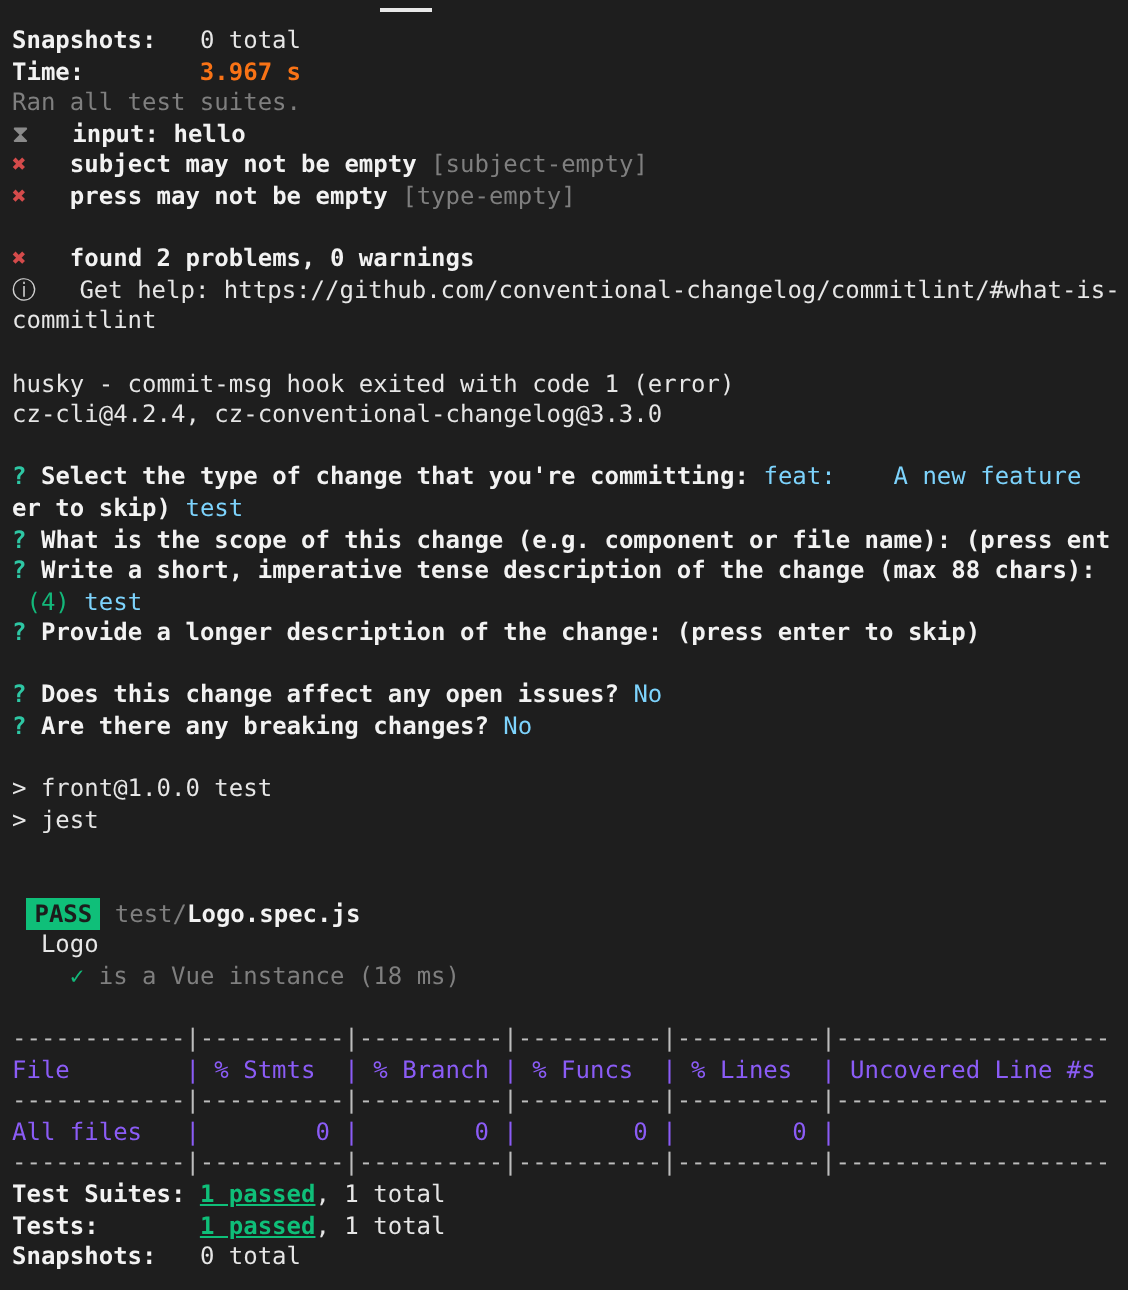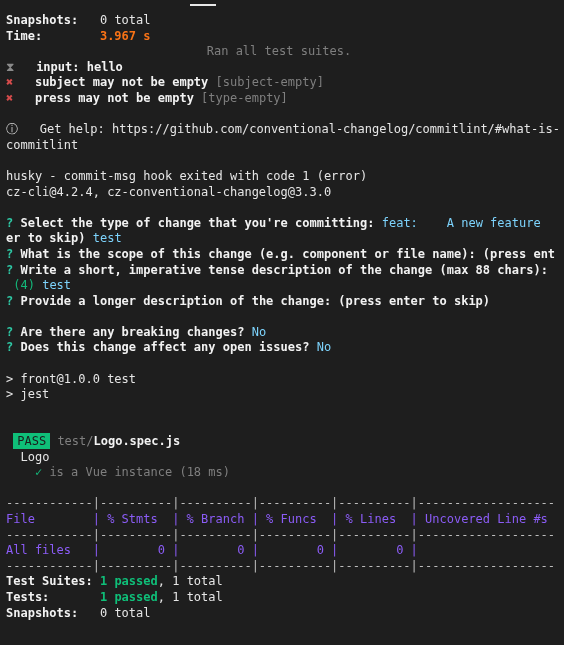--- a/index.html
+++ b/index.html
@@ -42,33 +42,33 @@
   }
   .line {
     white-space: pre;
     min-height: 15.6px;
   }
   .blank { height: 15.6px; }
 
   
   .c-white   { color: #e6e6e6; }
   .c-bold    { font-weight: bold; color: #f2f2f2; }
-  .c-dim     { color: #7f7f7f; text-align: center; }
+  .c-dim     { color: #7f7f7f; }
   .c-yellow  { color: #f97316; font-weight: bold; }
   .c-red     { color: #d44b4b; font-weight: bold; }
-  .c-green   { color: #0fbf79; font-weight: bold; }
+  .c-green   { color: #0fbf79; font-weight: bold; text-decoration: underline; }
   .c-greenck { color: #13b87a; }
   .c-cyan    { color: #7dd3fc; }
   .c-cyanq   { color: #2ec7a4; font-weight: bold; }
   .c-table   { color: #8b5cf6; }
 
   .badge-pass {
     background: #0fbf79;
     color: #1c1c1c;
-    font-weight: normal;
+    font-weight: bold;
     padding: 1px 4px;
   }
   .icon-hourglass { color: #8a8a8a; font-weight: normal; }
   .icon-info { color: #cfcfcf; font-weight: normal; }
   .tblsep { color: #bdbdbd; letter-spacing: 0px; }
 </style>
 </head>
 <body>
 
 <div id="terminal">
@@ -86,20 +86,21 @@
     <div class="line c-dim">Ran all test suites.</div>
 
     <div class="line"><span class="icon-hourglass">⧗</span><span>   </span><span class="c-bold">input:</span><span class="c-bold"> </span><span class="c-bold">hello</span></div>
 
     <div class="line"><span class="c-red">✖</span><span>   </span><span class="c-bold">subject may not be empty</span><span> </span><span class="c-dim">[subject-empty]</span></div>
 
     <div class="line"><span class="c-red">✖</span><span>   </span><span class="c-bold">press may not be empty</span><span> </span><span class="c-dim">[type-empty]</span></div>
 
     <div class="blank"></div>
 
+    <div class="line"><span class="c-red">✖</span><span>   </span><span class="c-bold">found 2 problems, 0 warnings</span></div>
 
     <div class="line"><span class="icon-info">ⓘ</span><span>   </span><span class="c-white">Get help: https://github.com/conventional-changelog/commitlint/#what-is-</span></div>
     <div class="line c-white">commitlint</div>
 
     <div class="blank"></div>
 
     <div class="line c-white">husky - commit-msg hook exited with code 1 (error)</div>
 
 
     <div class="line c-white">cz-cli@4.2.4, cz-conventional-changelog@3.3.0</div>
@@ -111,23 +112,23 @@
     <div class="line"><span class="c-bold">er to skip)</span><span> </span><span class="c-cyan">test</span></div>
     <div class="line"><span class="c-cyanq">?</span><span> </span><span class="c-bold">What is the scope of this change (e.g. component or file name): (press ent</span></div>
 
     <div class="line"><span class="c-cyanq">?</span><span> </span><span class="c-bold">Write a short, imperative tense description of the change (max 88 chars):</span></div>
     <div class="line"><span> </span><span class="c-greenck">(4)</span><span> </span><span class="c-cyan">test</span></div>
 
     <div class="line"><span class="c-cyanq">?</span><span> </span><span class="c-bold">Provide a longer description of the change: (press enter to skip)</span></div>
 
     <div class="blank"></div>
 
+    <div class="line"><span class="c-cyanq">?</span><span> </span><span class="c-bold">Does this change affect any open issues?</span><span> </span><span class="c-cyan">No</span></div>
+
     <div class="line"><span class="c-cyanq">?</span><span> </span><span class="c-bold">Are there any breaking changes?</span><span> </span><span class="c-cyan">No</span></div>
-
-    <div class="line"><span class="c-cyanq">?</span><span> </span><span class="c-bold">Does this change affect any open issues?</span><span> </span><span class="c-cyan">No</span></div>
 
     <div class="blank"></div>
 
     <div class="line c-white">&gt; front@1.0.0 test</div>
     <div class="line c-white">&gt; jest</div>
 
     <div class="blank"></div>
     <div class="blank"></div>
 
     <div class="line"><span> </span><span class="badge-pass">PASS</span><span> </span><span class="c-dim">test/</span><span class="c-bold">Logo.spec.js</span></div>

